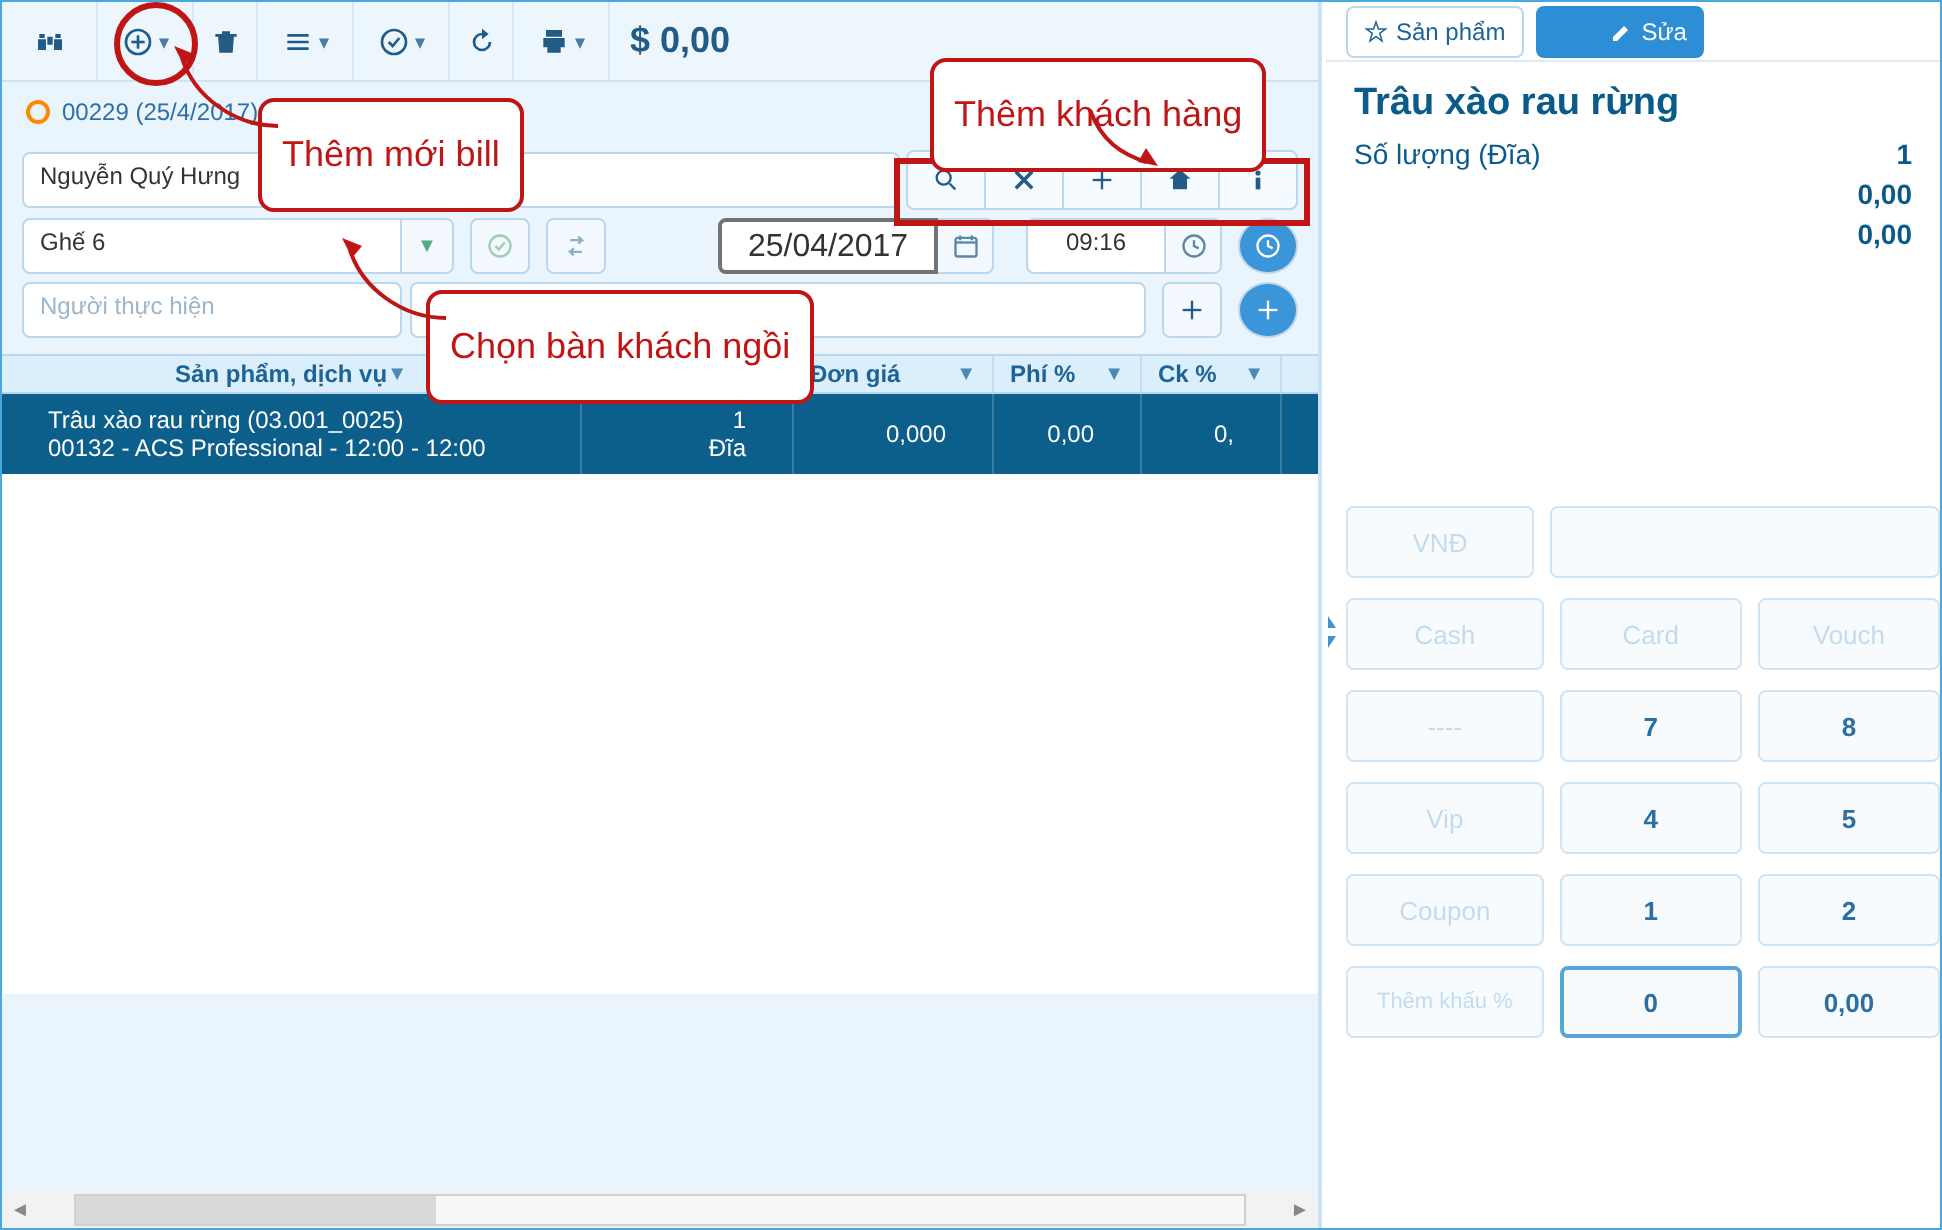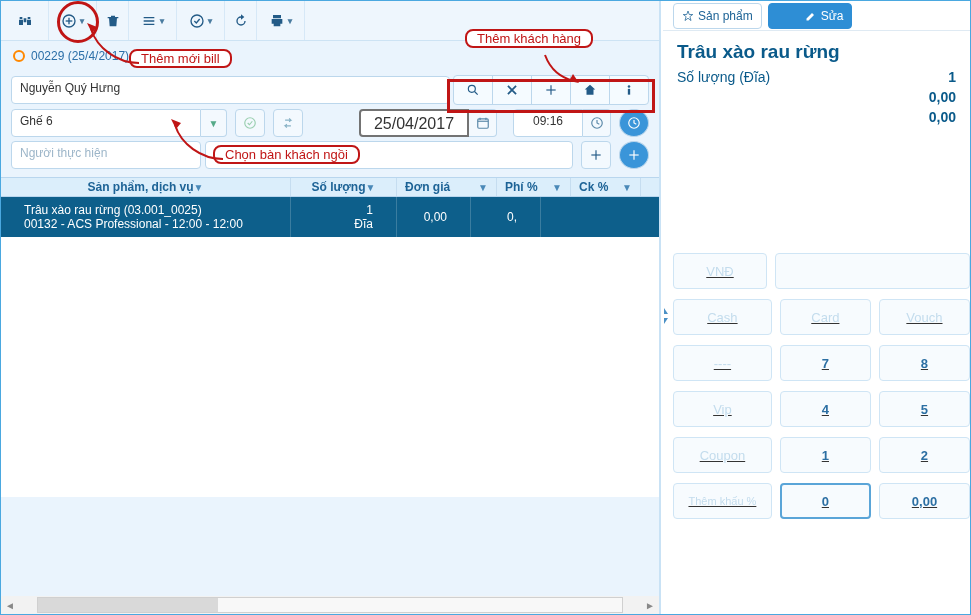--- a/index.html
+++ b/index.html
@@ -61,38 +61,38 @@
   .gr.r { align-items:flex-end; }
 
   .grid-body { background:#fff; height:260px; }
 
   .hscroll { position:absolute; bottom:0; left:0; right:0; height:18px; background:#f2f2f2; display:flex; align-items:center; }
   .hscroll .track { flex:1; height:16px; border:1px solid #d0d0d0; background:#f8f8f8; margin:0 18px; position:relative; }
   .hscroll .thumb { position:absolute; left:0; top:0; width:180px; height:14px; background:#d9d9d9; }
   .hscroll .arrow { width:18px; height:16px; display:flex; align-items:center; justify-content:center; color:#888; font-size:10px; }
 
   
-  .callout { position:absolute; background:#fff; border:2px solid #c01515; border-radius:8px; padding:0 10px; color:#c01515; font-size:13px; pointer-events:none; }
+  .callout { position:absolute; background:#fff; border:2px solid #c01515; border-radius:8px; padding:16px 10px; color:#c01515; font-size:18px; pointer-events:none; }
   .circ-red { position:absolute; border:3px solid #c01515; border-radius:50%; pointer-events:none; }
   .box-red { position:absolute; border:3px solid #c01515; pointer-events:none; }
   .arrow-red { position:absolute; pointer-events:none; }
 
   
   .r-top { height:30px; display:flex; align-items:center; gap:6px; padding:6px 10px; border-bottom:1px solid #dfeaf3; }
   .chip { height:26px; border:1px solid #bcd7ec; border-radius:4px; display:flex; align-items:center; gap:4px; padding:0 8px; color:#1d6396; font-size:12px; cursor:pointer; background:#fff; }
   .chip.active { background:#2e8ed5; color:#fff; border-color:#2e8ed5;padding-left:36px; }
   .chip svg { width:12px;height:12px; fill:currentColor; }
 
   .r-detail { padding:10px 14px 6px 14px; }
   .r-title { color:#0a5a8a; font-weight:bold; font-size:19px; margin-bottom:4px; }
   .r-line { display:flex; justify-content:space-between; color:#0a5a8a; font-size:14px; padding:2px 0;}
   .r-line.bold { font-weight:bold; }
 
   .keypad-wrap { position:absolute; left:0; right:0; top:252px; padding-left:10px; }
-  .kp-row { display:flex; gap:8px; margin-bottom:10px;text-decoration:underline; }
+  .kp-row { display:flex; gap:8px; margin-bottom:10px; }
   .kp { height:36px; border:1px solid #cfe5f5; background:#f7fbfe; border-radius:4px; display:flex; align-items:center; justify-content:center; color:#7bb0d5; font-size:13px; }
   .kp.dis { color:#c3dced; }
   .kp.num { color:#2c6fa3; font-weight:bold; }
   .kp.sel { border:2px solid #5aa5d8; color:#2c6fa3; }
   .w-cur { width:94px; }
   .w-big { flex:1; }
   .w-pay { width:102px; }
   .w-num { width:94px; }
 
   .drag-handle { position:absolute; left:-2px; top:300px; width:10px;height:30px; display:flex;align-items:center;justify-content:center; }
@@ -140,20 +140,21 @@
         <svg viewBox="0 0 24 24">
             <path d="M12 5a7 7 0 1 0 7 7h-2a5 5 0 1 1-5-5v3l5-4-5-4z"></path>
           </svg>
       </div>
       <div class="tb-btn">
         <svg viewBox="0 0 24 24">
             <path d="M6 3h12v5H6zm-2 6h16v7h-3v4H7v-4H4zm5 8h6v2H9z"></path>
           </svg>
         <span class="caret">▾</span>
       </div>
+      <div class="tb-price">$  0,00</div>
     </div>
 
     <div class="bill-tabs">
       <span class="bullet"></span>
       <span class="label">00229 (25/4/2017)</span>
     </div>
 
     <div class="row">
       <div class="cust-input">Nguyễn Quý Hưng</div>
       <div class="icon-group">
@@ -275,20 +276,23 @@
 
     <div class="grid-row">
       <div class="gr col-prod">
         <div>Trâu xào rau rừng (03.001_0025)</div>
         <div>00132 - ACS Professional - 12:00 - 12:00</div>
       </div>
       <div class="gr col-qty r">
         <div>1</div>
         <div>Đĩa</div>
       </div>
+      <div class="gr col-price r">
+          <div>0,000</div>
+        </div>
       <div class="gr col-fee r">
           <div>0,00</div>
         </div>
       <div class="gr col-ck r">
           <div>0,</div>
         </div>
     </div>
 
     <div class="grid-body"></div>
 

